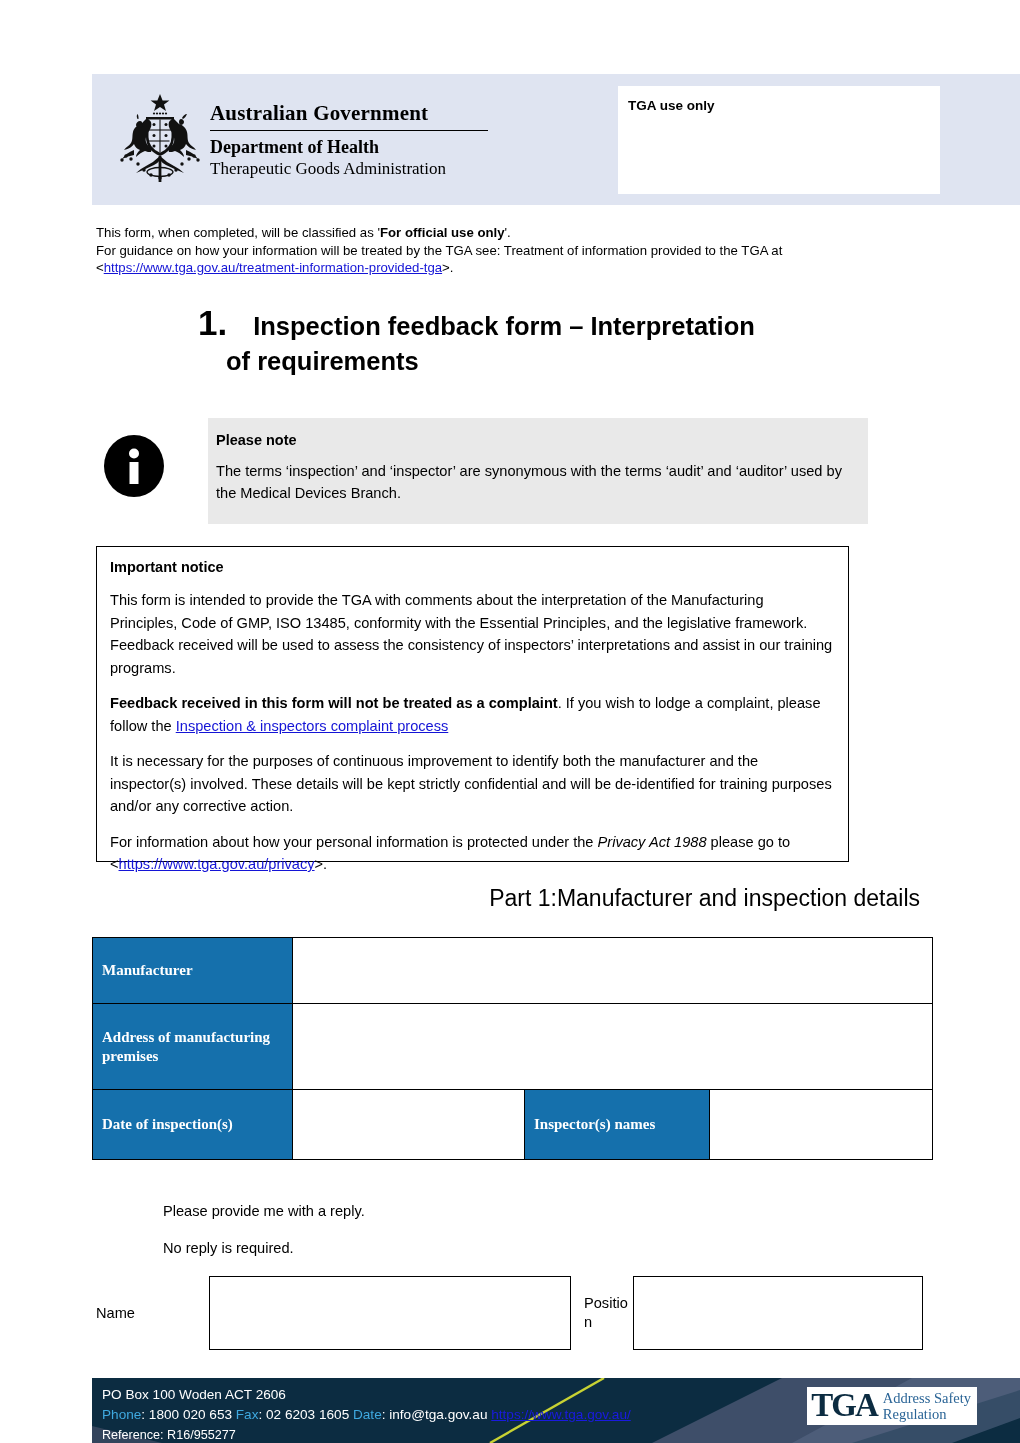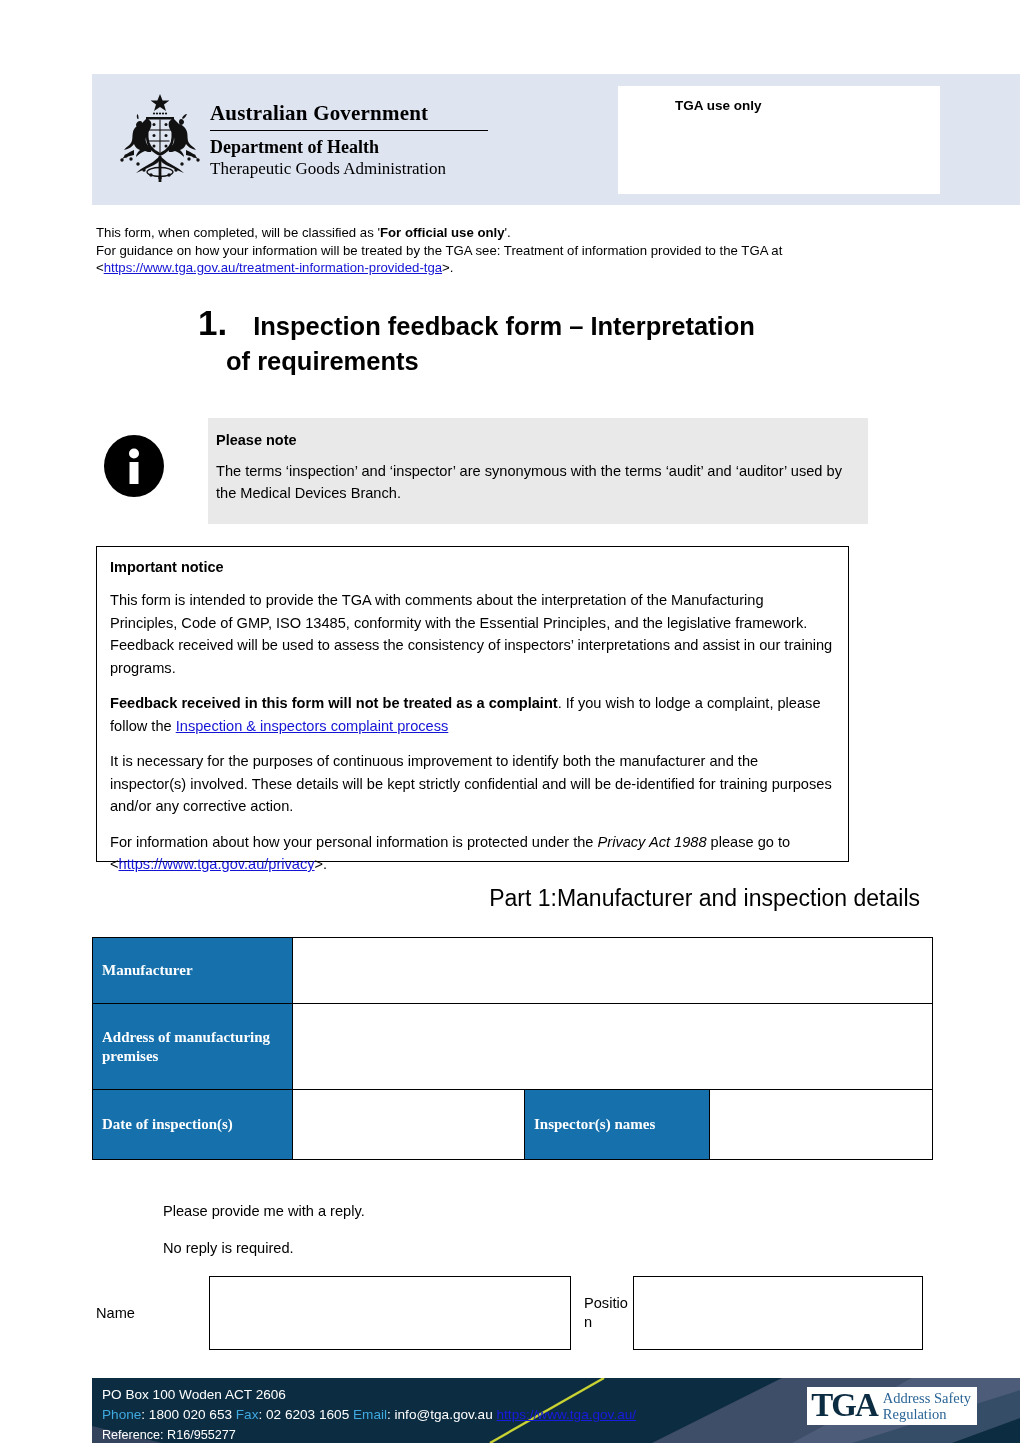--- a/index.html
+++ b/index.html
@@ -39,21 +39,21 @@
   }
   .gov-line3{
     font-family:"Liberation Serif", serif;
     font-weight:normal; font-size:17px; color:#000; line-height:1.3;
   }
   .tga-use-box{
     position:absolute; left:526px; top:12px; width:322px; height:108px;
     background:#ffffff;
   }
   .tga-use-box .lbl{
-    font-size:13.5px; font-weight:bold; padding:12px 0 0 10px;margin-left:47px;
+    font-size:13.5px; font-weight:bold; padding:12px 0 0 10px;
   }
 
   
   .classify{
     position:absolute; left:96px; top:224px; width:830px;
     font-size:13.2px; line-height:17.5px;
   }
   .classify a{ color:#1414d6; text-decoration:underline;text-align:center; }
 
   
@@ -328,21 +328,21 @@
   <svg class="deco" viewBox="0 0 928 65" preserveAspectRatio="none" xmlns="http://www.w3.org/2000/svg">
     <rect x="0" y="0" width="928" height="65" fill="#0c2c41"></rect>
     <polygon points="690,0 928,0 928,12 760,65 560,65" fill="#41506b" opacity="0.95"></polygon>
     <polygon points="820,0 928,0 928,40 860,65 700,65" fill="#5a6a86" opacity="0.55"></polygon>
     <polygon points="0,48 70,65 0,65" fill="#3d4b63" opacity="0.8"></polygon>
     <line x1="512" y1="0" x2="398" y2="65" stroke="#c8d233" stroke-width="2.4"></line>
   </svg>
   <div class="txt">
     <div>PO Box 100  Woden ACT 2606</div>
     <div>
-      <span class="lbl">Phone</span><span>: 1800 020 653  </span><span class="lbl">Fax</span><span>: 02 6203 1605  </span><span class="lbl">Email</span><span>: info@tga.gov.au  </span><a href="#">https://www.tga.gov.au/</a>
+      <span class="lbl">Phone</span><span>: 1800 020 653  </span><span class="lbl">Fax</span><span>: 02 6203 1605  </span><span class="lbl">Date</span><span>: info@tga.gov.au  </span><a href="#">https://www.tga.gov.au/</a>
     </div>
     <div class="ref">Reference: R16/955277</div>
   </div>
   <div class="tga-logo">
     <span class="mark">TGA</span>
     <span class="sub">
       <span>Address Safety</span><br>
       <span>Regulation</span>
     </span>
   </div>

